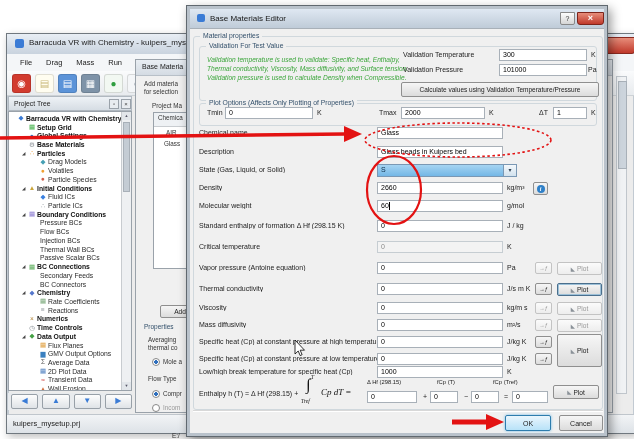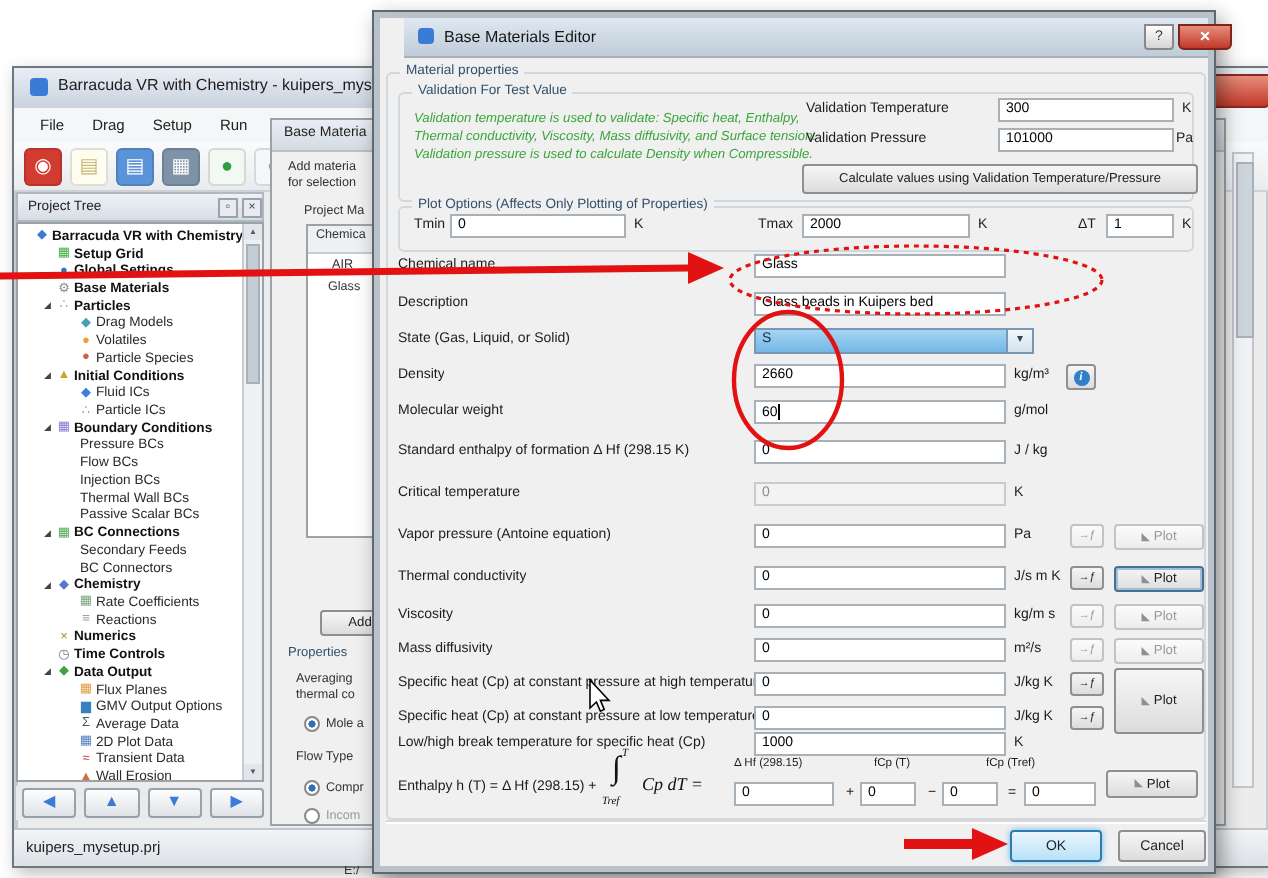--- a/index.html
+++ b/index.html
@@ -45,21 +45,21 @@
        border:1px solid #9aa2aa;box-sizing:border-box;}
   .bgpanel .hdr{position:absolute;left:0;top:0;right:0;height:15px;background:linear-gradient(#e9eef3,#d4dbe3);
        border-bottom:1px solid #b8c0c8;font-size:7px;line-height:14px;padding-left:6px;color:#222;}
   .smalltxt{font-size:6.3px;color:#333;}
   .grplabel{font-size:6.5px;color:#33506b;}
   .radio{display:inline-block;width:6px;height:6px;border:1px solid #888;border-radius:50%;background:#fff;vertical-align:middle;margin-right:3px;}
   .radio.on{background:radial-gradient(circle at 50% 50%, #2f6fbd 0 40%, #fff 45%);}
   
   .dlg{position:absolute;left:186px;top:5px;width:422px;height:432px;background:#f0f0f0;
        border:1px solid #60686f;box-shadow:0 0 0 3px #b9c2cb inset,3px 4px 10px rgba(0,0,0,.4);box-sizing:border-box;}
-  .dlg-title{position:absolute;left:15px;top:3px;right:3px;height:19px;background:linear-gradient(#dfe8f2,#bfcbd8);
+  .dlg-title{position:absolute;left:3px;top:3px;right:3px;height:19px;background:linear-gradient(#dfe8f2,#bfcbd8);
        border-bottom:1px solid #a8b0b8;font-size:8px;color:#161616;line-height:18px;}
   .helpbtn{position:absolute;top:3px;width:15px;height:13px;background:linear-gradient(#fdfdfd,#d5d5d5);
        border:1px solid #888;border-radius:0 0 2px 2px;font-size:7px;text-align:center;line-height:12px;color:#333;box-sizing:border-box;}
   .xbtn{position:absolute;top:3px;width:27px;height:13px;background:linear-gradient(#e78d7a,#c0392b);
        border:1px solid #7d241b;border-radius:0 0 3px 3px;font-size:9px;font-weight:bold;color:#fff;text-align:center;line-height:11px;box-sizing:border-box;}
   .grp{position:absolute;border:1px solid #d0d8dd;border-radius:3px;}
   .grp>.glab{position:absolute;top:-5px;left:6px;background:#f0f0f0;padding:0 3px;font-size:6.8px;color:#33506b;}
   .note{font-size:6.6px;font-style:italic;color:#3aa53a;line-height:9px;}
   .flab{font-size:7px;color:#1c1c1c;white-space:nowrap;}
   .in{position:absolute;background:#fff;border:1px solid #a8b0b8;box-sizing:border-box;height:12px;
@@ -92,21 +92,21 @@
 
   <div class="win">
     <div class="titlebar">
       <span class="abs" style="left:8px;top:5px;width:9px;height:9px;background:#3a7bd5;border-radius:2px;"></span>
       <span class="abs" style="left:22px;top:4px;">Barracuda VR with Chemistry - kuipers_mysetup.prj</span>
       <span class="closebtn-main" style="left:592px;"></span>
     </div>
     <div class="menubar">
       <span>File</span>
       <span>Drag</span>
-      <span>Setup</span>
+      <span>Mass</span>
       <span>Run</span>
       <span>Graphics and Output</span>
     </div>
     <div class="toolbar" id="toolbar">
         <div class="tbtn" style="background: rgb(210, 59, 47); color: rgb(255, 255, 255);">◉</div>
         <div class="tbtn" style="background: rgb(255, 253, 240); color: rgb(200, 184, 120);">▤</div>
         <div class="tbtn" style="background: rgb(91, 147, 216); color: rgb(255, 255, 255);">▤</div>
         <div class="tbtn" style="background: rgb(126, 147, 168); color: rgb(255, 255, 255);">▦</div>
         <div class="tbtn" style="background: rgb(242, 248, 242); color: rgb(47, 158, 63);">●</div>
         <div class="tbtn" style="background: rgb(244, 246, 248); color: rgb(152, 162, 172);">●</div>

